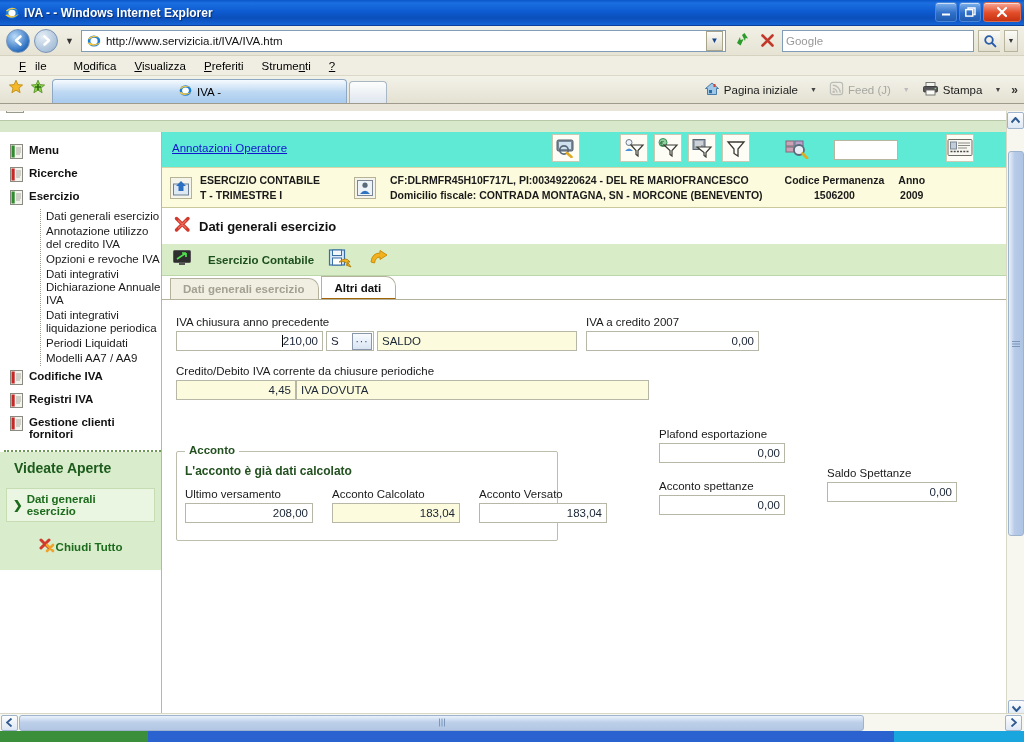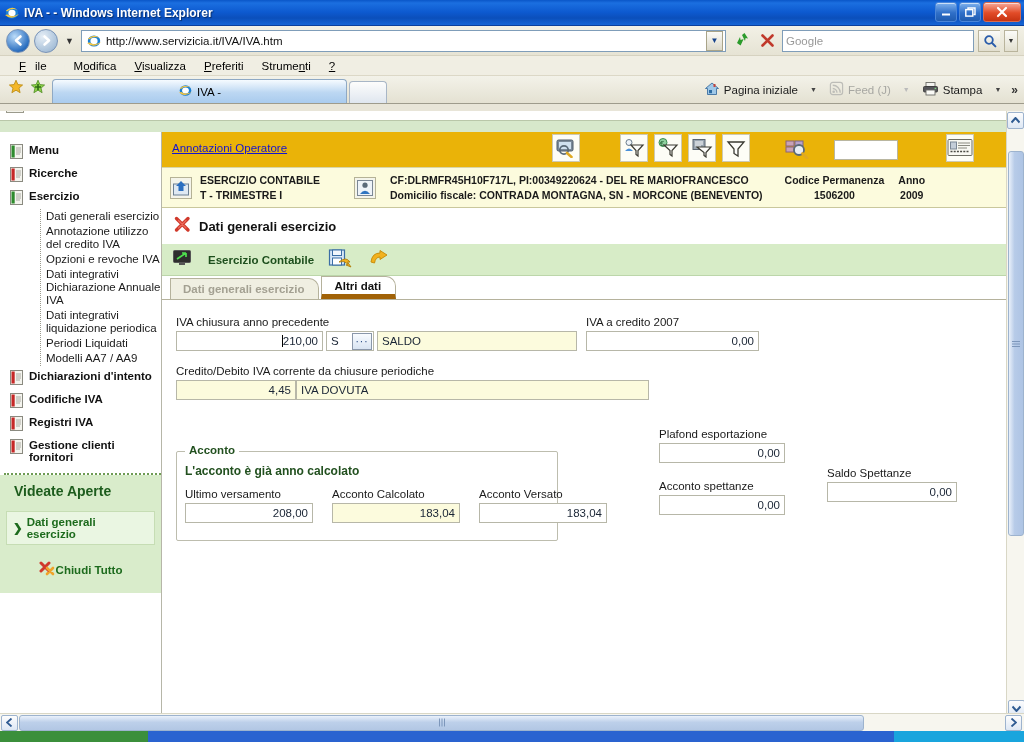--- a/index.html
+++ b/index.html
@@ -193,21 +193,21 @@
   }
   .gp-chiudi {
     margin-top: 16px; display: flex; align-items: center; justify-content: center; 
     font-weight: bold; color: #1d6b1d; font-size: 11.5px;
   }
 
   
   .main { flex: 1; background: #fff; position: relative; }
 
   .yellowbar {
-    background: #eab308; border-bottom: 1px solid #d8d5a8;
+    background: #5eead4; border-bottom: 1px solid #d8d5a8;
     position: relative; height: 36px;
   }
   .annot-link {
     position: absolute; left: 10px; top: 10px;
     color: #1414cf; text-decoration: underline; font-size: 11.5px;
   }
   .ybar-icons { position: absolute; left: 390px; top: 2px; display: flex; align-items: center; gap: 0px; }
   .icon-btn {
     width: 28px; height: 28px; margin-right: 6px;
     border: 1px solid #ccc9b3; background: #fdfdf6;
@@ -253,21 +253,21 @@
     border-bottom: 1px solid #b5b29c; padding-left: 8px; background: #fff;
   }
   .ftab {
     height: 21px; padding: 0 14px 0 12px;
     border: 1px solid #b5b29c; border-bottom: none;
     border-radius: 0 10px 0 0;
     display: flex; align-items: center;
     font-size: 11.5px; font-weight: bold;
     background: #f0efe2; color: #a3a092; margin-right: 2px;
   }
-  .ftab.active { background: #ffffff; color: #111; height: 23px; border-bottom: 5px solid #a16207; }
+  .ftab.active { background: #ffffff; color: #111; height: 23px; border-bottom: 1px solid #a16207; }
 
   .form {
     position: relative; padding: 18px 14px 0 14px; background: #fff; height: 420px;
   }
   .flabel { font-size: 11.5px; color: #1a1a1a; margin-bottom: 3px; }
   .finput {
     height: 20px; border: 1px solid #b7b7a8; background: #fff;
     display: flex; align-items: center; justify-content: flex-end;
     padding: 0 4px; font-size: 11.5px; color: #1a2535;
   }
@@ -552,30 +552,20 @@
             <div class="subwrap">
               <div class="subitem">Dati generali esercizio</div>
               <div class="subitem">Annotazione utilizzo del credito IVA</div>
               <div class="subitem">Opzioni e revoche IVA</div>
               <div class="subitem">Dati integrativi Dichiarazione Annuale IVA</div>
               <div class="subitem">Dati integrativi liquidazione periodica</div>
               <div class="subitem">Periodi Liquidati</div>
               <div class="subitem">Modelli AA7 / AA9</div>
             </div>
 
-            <div class="side-root">
-              <span class="bookicon">
-                <svg width="13" height="15" viewBox="0 0 13 15">
-                    <rect x="0.5" y="0.5" width="12" height="14" fill="#f4f4ee" stroke="#8a8a80"></rect>
-                    <rect x="1.5" y="1.5" width="3.2" height="12" fill="#c62828"></rect>
-                    <path d="M6 4h5M6 6h5M6 8h5M6 10h4" stroke="#9a9a90" stroke-width="0.8"></path>
-                  </svg>
-              </span>
-              <span>Dichiarazioni d'intento</span>
-            </div>
             <div class="side-root">
               <span class="bookicon">
                 <svg width="13" height="15" viewBox="0 0 13 15">
                     <rect x="0.5" y="0.5" width="12" height="14" fill="#f4f4ee" stroke="#8a8a80"></rect>
                     <rect x="1.5" y="1.5" width="3.2" height="12" fill="#c62828"></rect>
                     <path d="M6 4h5M6 6h5M6 8h5M6 10h4" stroke="#9a9a90" stroke-width="0.8"></path>
                   </svg>
               </span>
               <span>Codifiche IVA</span>
             </div>
@@ -781,21 +771,21 @@
             <div style="position:absolute;left:14px;top:65px;">
               <div class="flabel">Credito/Debito IVA corrente da chiusure periodiche</div>
               <div class="row">
                 <div class="finput yellow" style="width:120px">4,45</div>
                 <div class="finput left yellow" style="width:353px">IVA DOVUTA</div>
               </div>
             </div>
 
             <div class="fieldset-acc">
               <div class="fs-legend">Acconto</div>
-              <div class="fs-sub">L'acconto è già anno calcolato</div>
+              <div class="fs-sub">L'acconto è già dati calcolato</div>
               <div style="display:flex;padding:10px 0 0 8px;gap:19px">
                 <div>
                   <div class="flabel">Ultimo versamento</div>
                   <div class="finput" style="width:128px">208,00</div>
                 </div>
                 <div>
                   <div class="flabel">Acconto Calcolato</div>
                   <div class="finput yellow" style="width:128px">183,04</div>
                 </div>
                 <div>

